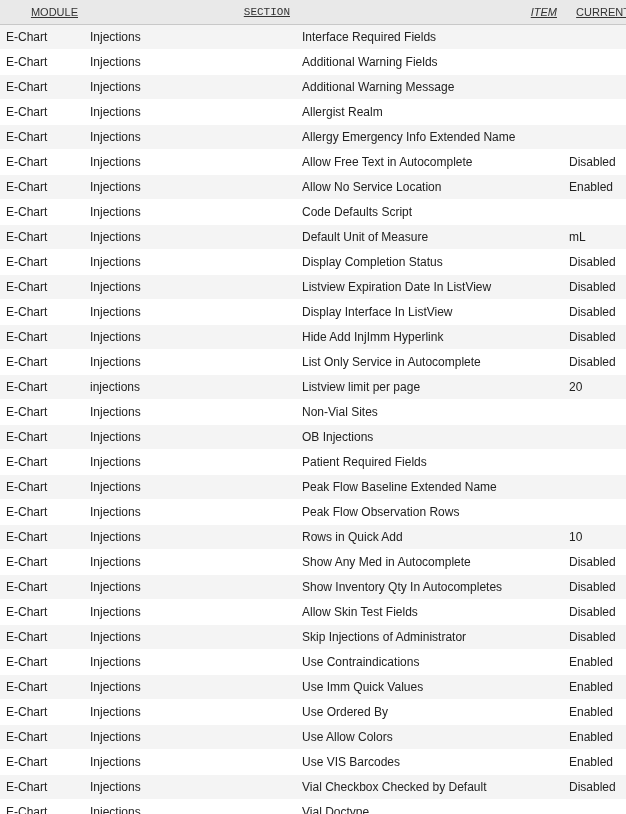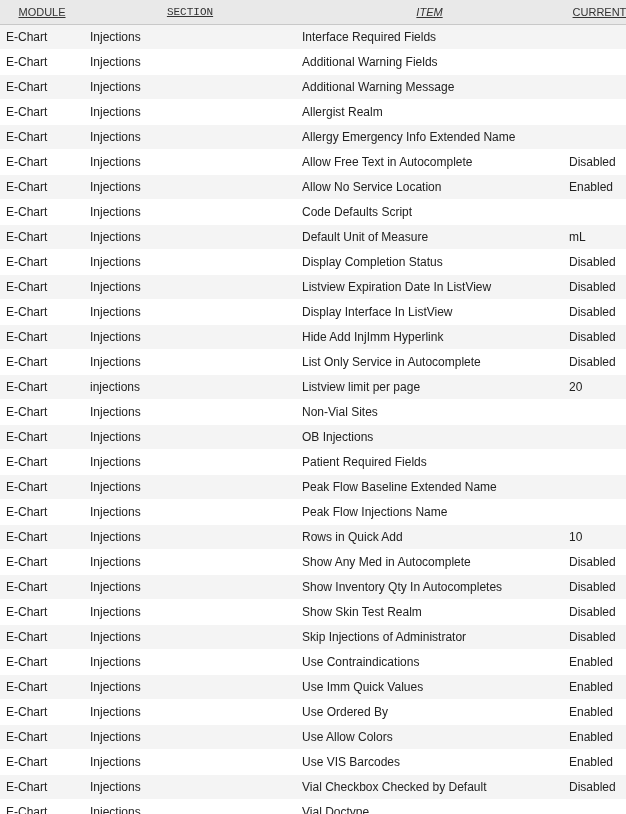--- a/index.html
+++ b/index.html
@@ -18,21 +18,21 @@
   .settings-table {
     width: 626px;
     border-collapse: collapse;
     table-layout: fixed;
   }
   .settings-table thead th {
     background: #e9e9e9;
     color: #333333;
     font-size: 11px;
     font-weight: normal;
-    text-align: center;
+    text-align: right;
     padding: 5px 6px 5px 6px;
     border-bottom: 1px solid #c8c8c8;
     height: 14px;
     vertical-align: middle;
   }
   .settings-table thead th span.hdr {
     text-decoration: underline;
     cursor: pointer;
   }
   .col-module { width: 72px; }
@@ -192,21 +192,21 @@
       </tr>
       <tr class="odd">
         <td class="cell-module">E-Chart</td>
         <td class="cell-section">Injections</td>
         <td class="cell-item">Peak Flow Baseline Extended Name</td>
         <td class="cell-value"></td>
       </tr>
       <tr class="even">
         <td class="cell-module">E-Chart</td>
         <td class="cell-section">Injections</td>
-        <td class="cell-item">Peak Flow Injections Name</td>
+        <td class="cell-item">Peak Flow Observation Rows</td>
         <td class="cell-value"></td>
       </tr>
       <tr class="odd">
         <td class="cell-module">E-Chart</td>
         <td class="cell-section">Injections</td>
         <td class="cell-item">Rows in Quick Add</td>
         <td class="cell-value">10</td>
       </tr>
       <tr class="even">
         <td class="cell-module">E-Chart</td>
@@ -216,21 +216,21 @@
       </tr>
       <tr class="odd">
         <td class="cell-module">E-Chart</td>
         <td class="cell-section">Injections</td>
         <td class="cell-item">Show Inventory Qty In Autocompletes</td>
         <td class="cell-value">Disabled</td>
       </tr>
       <tr class="even">
         <td class="cell-module">E-Chart</td>
         <td class="cell-section">Injections</td>
-        <td class="cell-item">Show Skin Test Realm</td>
+        <td class="cell-item">Allow Skin Test Fields</td>
         <td class="cell-value">Disabled</td>
       </tr>
       <tr class="odd">
         <td class="cell-module">E-Chart</td>
         <td class="cell-section">Injections</td>
         <td class="cell-item">Skip Injections of Administrator</td>
         <td class="cell-value">Disabled</td>
       </tr>
       <tr class="even">
         <td class="cell-module">E-Chart</td>

